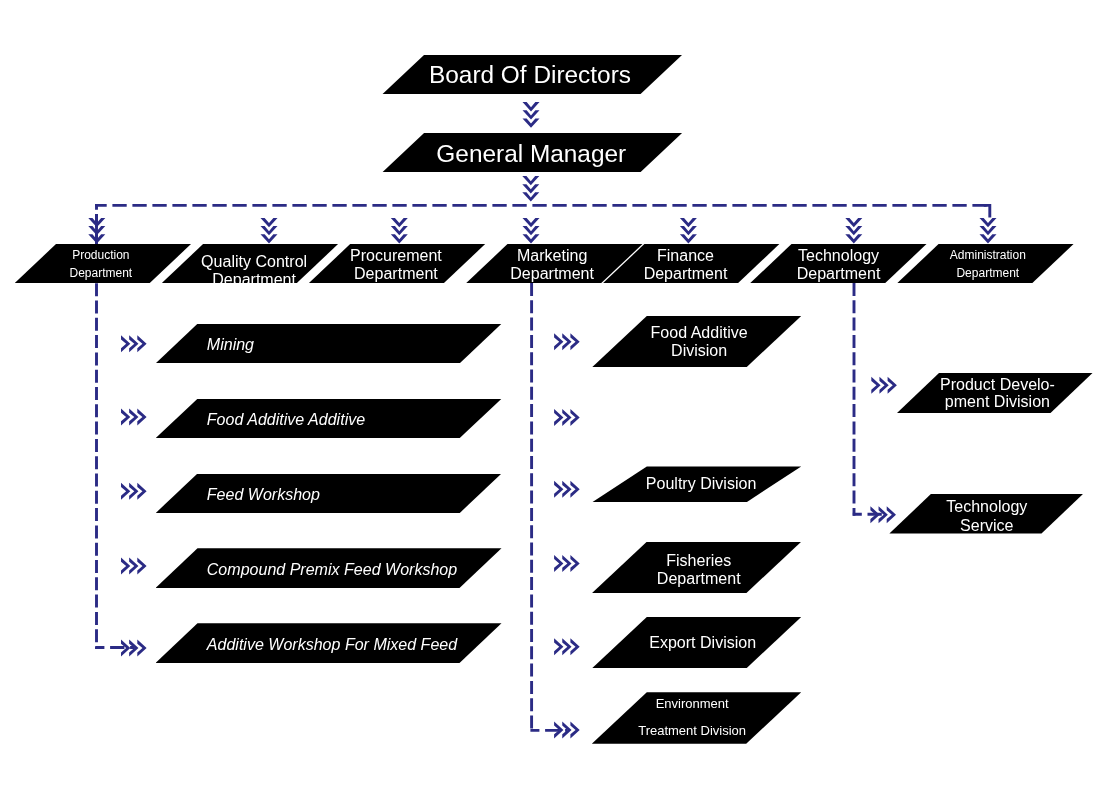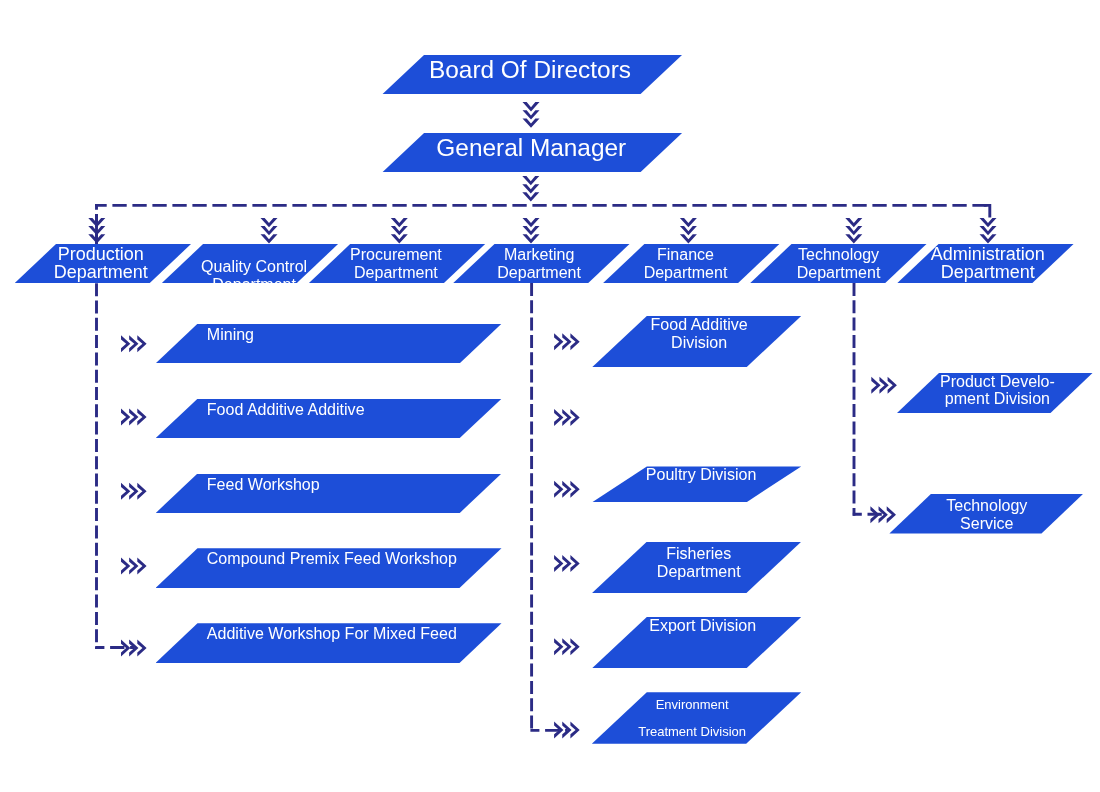--- a/index.html
+++ b/index.html
@@ -1,22 +1,22 @@
 <!DOCTYPE html>
 <html><head>
 <meta charset="utf-8">
 <title>Organization Chart</title>
 <style>
   html,body{margin:0;padding:0;}
   body{width:1100px;height:792px;background:#ffffff;overflow:hidden;
        font-family:"Liberation Sans",sans-serif;}
   #stage{position:relative;width:1100px;height:792px;background:#ffffff;}
-  .node{position:absolute;background:#1d4ed8;display:flex;align-items:flex-start;}
+  .node{position:absolute;background:#000000;display:flex;align-items:center;}
   .node .txt{position:relative;color:#ffffff;white-space:pre;text-align:center;width:100%;}
-  .node.lefttext .txt{text-align:left;}
+  .node.lefttext .txt{text-align:left;font-style:italic;}
   svg.overlay{position:absolute;left:0;top:0;width:1100px;height:792px;pointer-events:none;}
 </style>
 </head>
 <body>
 
 <div id="stage">
   <svg class="overlay" viewBox="0 0 1100 792" width="1100" height="792">
       <g transform="translate(531,114.9) rotate(90)">
         <path d="M-12.8,-8.5 L-3.5,0 L-12.8,8.5 L-12.8,4.35 L-7.65,0 L-12.8,-4.35 Z M-4.65,-8.5 L4.65,0 L-4.65,8.5 L-4.65,4.35 L0.5,0 L-4.65,-4.35 Z M3.5,-8.5 L12.8,0 L3.5,8.5 L3.5,4.35 L8.65,0 L3.5,-4.35 Z" fill="#2b2b85"></path>
       </g>
@@ -93,45 +93,45 @@
         <path d="M-12.8,-8.5 L-3.5,0 L-12.8,8.5 L-12.8,4.35 L-7.65,0 L-12.8,-4.35 Z M-4.65,-8.5 L4.65,0 L-4.65,8.5 L-4.65,4.35 L0.5,0 L-4.65,-4.35 Z M3.5,-8.5 L12.8,0 L3.5,8.5 L3.5,4.35 L8.65,0 L3.5,-4.35 Z" fill="#2b2b85"></path>
       </g>
     </svg>
 <div class="node" style="left: 382.3px; top: 54.8px; width: 300px; height: 39.4px; clip-path: polygon(42px 0px, 100% 0px, 258px 100%, 0px 100%);">
       <div class="txt" style="font-size: 24.4px; line-height: 28px; transform: translate(-2.3px, 0.8px);"><span>Board Of Directors</span></div>
     </div>
     <div class="node" style="left: 382.1px; top: 133px; width: 300px; height: 39.4px; clip-path: polygon(42px 0px, 100% 0px, 258px 100%, 0px 100%);">
       <div class="txt" style="font-size: 24.4px; line-height: 28px; transform: translate(-0.8px, 0.8px);"><span>General Manager</span></div>
     </div>
     <div class="node" style="left: 14.5px; top: 243.6px; width: 177px; height: 39.6px; clip-path: polygon(42px 0px, 100% 0px, 135px 100%, 0px 100%);">
-      <div class="txt" style="font-size: 18px; line-height: 18px; transform: translate(-2.15px, 0.7px);"><span>Production</span>
+      <div class="txt" style="font-size: 12px; line-height: 18px; transform: translate(-2.15px, 0.7px);"><span>Production</span>
 <span>Department</span></div>
     </div>
     <div class="node" style="left: 161.6px; top: 243.6px; width: 177px; height: 39.6px; clip-path: polygon(42px 0px, 100% 0px, 135px 100%, 0px 100%);">
       <div class="txt" style="font-size: 16.05px; line-height: 18px; transform: translate(4.02px, 0.7px); margin-top: 12px;"><span>Quality Control</span>
 <span>Department</span></div>
     </div>
     <div class="node" style="left: 308.7px; top: 243.6px; width: 177px; height: 39.6px; clip-path: polygon(42px 0px, 100% 0px, 135px 100%, 0px 100%);">
       <div class="txt" style="font-size: 16.05px; line-height: 18px; transform: translate(-1.28px, 0.7px);"><span>Procurement</span>
 <span>Department</span></div>
     </div>
-    <div class="node" style="left: 453px; top: 243.6px; width: 177px; height: 39.6px; clip-path: polygon(42px 0px, 100% 0px, 135px 100%, 0px 100%);">
+    <div class="node" style="left: 466px; top: 243.6px; width: 177px; height: 39.6px; clip-path: polygon(42px 0px, 100% 0px, 135px 100%, 0px 100%);">
       <div class="txt" style="font-size: 16.05px; line-height: 18px; transform: translate(-2.39px, 0.7px);"><span>Marketing</span>
 <span>Department</span></div>
     </div>
     <div class="node" style="left: 602.9px; top: 243.6px; width: 177px; height: 39.6px; clip-path: polygon(42px 0px, 100% 0px, 135px 100%, 0px 100%);">
       <div class="txt" style="font-size: 16.05px; line-height: 18px; transform: translate(-5.87px, 0.7px);"><span>Finance</span>
 <span>Department</span></div>
     </div>
     <div class="node" style="left: 750px; top: 243.6px; width: 177px; height: 39.6px; clip-path: polygon(42px 0px, 100% 0px, 135px 100%, 0px 100%);">
       <div class="txt" style="font-size: 16.05px; line-height: 18px; transform: translate(0.03px, 0.7px);"><span>Technology</span>
 <span>Department</span></div>
     </div>
     <div class="node" style="left: 897.1px; top: 243.6px; width: 177px; height: 39.6px; clip-path: polygon(42px 0px, 100% 0px, 135px 100%, 0px 100%);">
-      <div class="txt" style="font-size: 18px; line-height: 18px; transform: translate(2.22px, 0.7px);"><span>Administration</span>
+      <div class="txt" style="font-size: 12px; line-height: 18px; transform: translate(2.22px, 0.7px);"><span>Administration</span>
 <span>Department</span></div>
     </div>
     <div class="node lefttext" style="left: 155.5px; top: 323.8px; width: 346px; height: 39.7px; clip-path: polygon(42px 0px, 100% 0px, 304px 100%, 0px 100%);">
       <div class="txt" style="font-size: 16.05px; line-height: 19px; padding-left: 51.3px; transform: translate(0px, 0.5px);"><span>Mining</span></div>
     </div>
     <div class="node lefttext" style="left: 155.5px; top: 398.65px; width: 346px; height: 39.7px; clip-path: polygon(42px 0px, 100% 0px, 304px 100%, 0px 100%);">
       <div class="txt" style="font-size: 16.05px; line-height: 19px; padding-left: 51.3px; transform: translate(0px, 0.5px);"><span>Food Additive Additive</span></div>
     </div>
     <div class="node lefttext" style="left: 155.5px; top: 473.5px; width: 346px; height: 39.7px; clip-path: polygon(42px 0px, 100% 0px, 304px 100%, 0px 100%);">
       <div class="txt" style="font-size: 16.05px; line-height: 19px; padding-left: 51.3px; transform: translate(0px, 0.5px);"><span>Feed Workshop</span></div>

